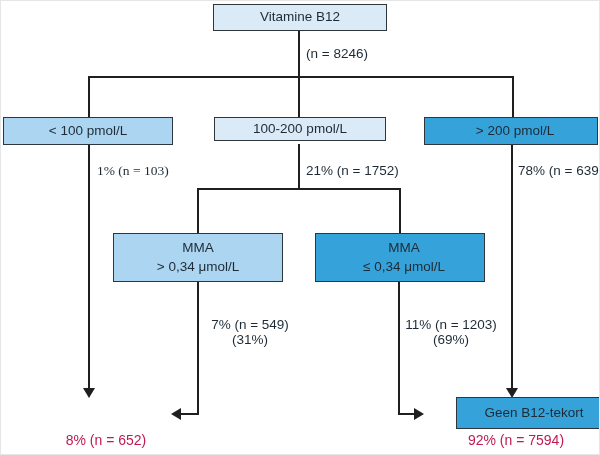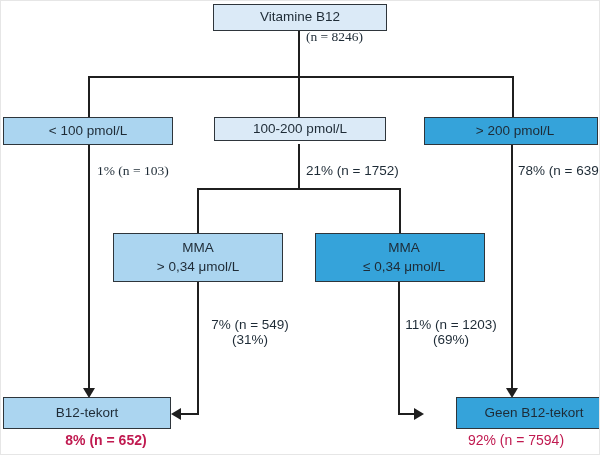--- a/index.html
+++ b/index.html
@@ -89,39 +89,36 @@
   <div class="box medium" style="left:112px;top:232px;width:170px;height:49px;">
     <span>MMA</span>
     <span>&gt; 0,34 μmol/L</span>
   </div>
 
   <div class="box dark" style="left:314px;top:232px;width:170px;height:49px;">
     <span>MMA</span>
     <span>≤ 0,34 μmol/L</span>
   </div>
 
-  <div class="box medium" style="left:2px;top:396px;width:168px;height:32px;">
-    <span>B12-tekort</span>
-  </div>
 
   <div class="box dark" style="left:423px;top:396px;width:148px;height:32px;margin-left:32px;">
     <span>Geen B12-tekort</span>
   </div>
 
-  <div class="lbl" style="left:305px;top:28px;font-family:Liberation Serif, serif;">(n = 8246)</div>
+  <div class="lbl" style="left:305px;top:45px;">(n = 8246)</div>
   <div class="lbl" style="left:96px;top:162px;font-family:Liberation Serif, serif;">1% (n = 103)</div>
   <div class="lbl" style="left:305px;top:162px;">21% (n = 1752)</div>
   <div class="lbl" style="left:517px;top:162px;">78% (n = 6391)</div>
 
   <div class="lbl centered" style="left:189px;top:316px;width:120px;">
     <div>7% (n = 549)</div>
     <div>(31%)</div>
   </div>
 
   <div class="lbl centered" style="left:390px;top:316px;width:120px;">
     <div>11% (n = 1203)</div>
     <div>(69%)</div>
   </div>
 
-  <div class="lbl centered red" style="left:25px;top:431px;width:160px;font-weight:bold;">8% (n = 652)</div>
+  <div class="lbl centered red" style="left:25px;top:431px;width:160px;">8% (n = 652)</div>
   <div class="lbl centered red" style="left:435px;top:431px;width:160px;">92% (n = 7594)</div>
 
 </div>
 
 </body></html>

